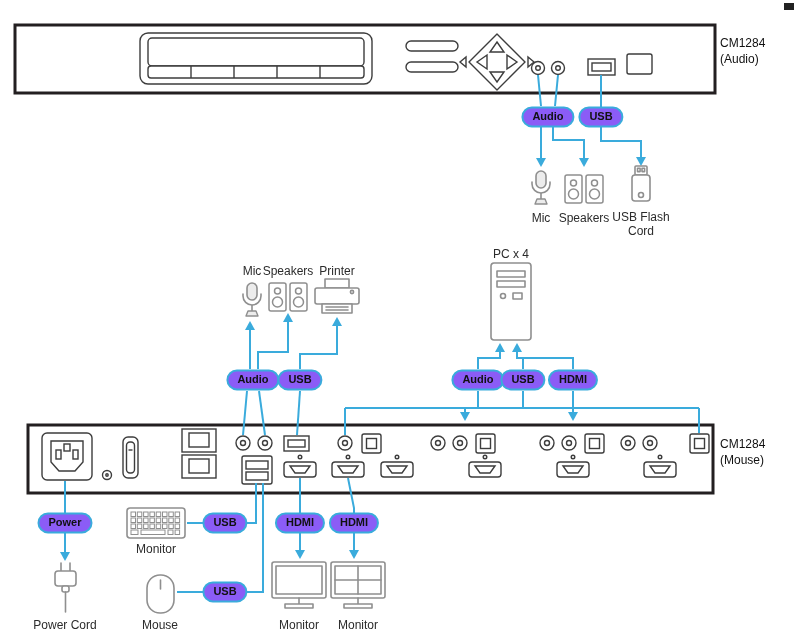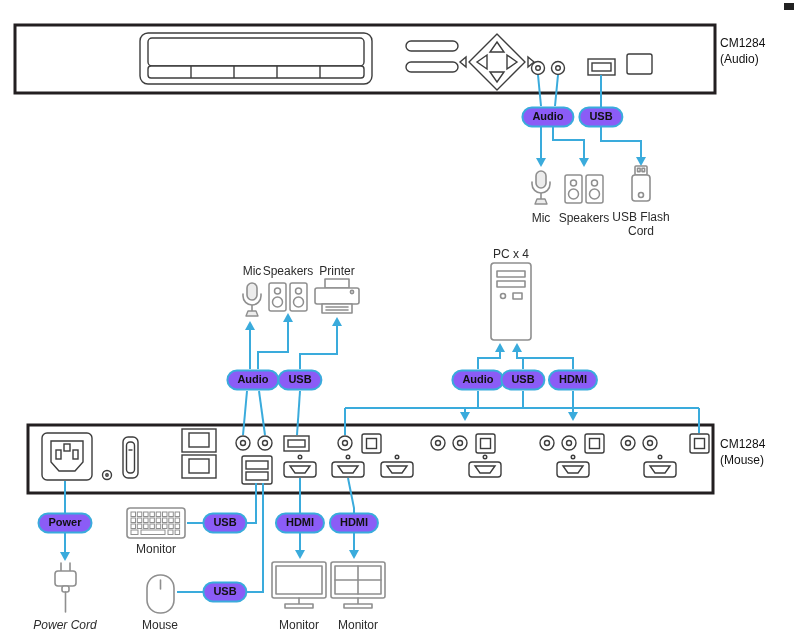--- a/index.html
+++ b/index.html
@@ -346,19 +346,19 @@
 <div class="pill" style="left:300px;top:523px;">HDMI</div>
 <div class="pill" style="left:354px;top:523px;">HDMI</div>
 
 <div class="lbl" style="left:541px;top:211px;">Mic</div>
 <div class="lbl" style="left:584px;top:211px;">Speakers</div>
 <div class="lbl" style="left:641px;top:210px;width:74px;">USB Flash Cord</div>
 <div class="lbl" style="left:252px;top:264px;">Mic</div>
 <div class="lbl" style="left:288px;top:264px;">Speakers</div>
 <div class="lbl" style="left:337px;top:264px;">Printer</div>
 <div class="lbl" style="left:511px;top:247px;">PC x 4</div>
-<div class="lbl" style="left:65px;top:618px;width:80px;font-style:italic;">Power Cord</div>
+<div class="lbl" style="left:65px;top:618px;width:80px;">Power Cord</div>
 <div class="lbl" style="left:156px;top:542px;">Monitor</div>
 <div class="lbl" style="left:160px;top:618px;text-align:right;">Mouse</div>
 <div class="lbl" style="left:299px;top:618px;">Monitor</div>
 <div class="lbl" style="left:358px;top:618px;">Monitor</div>
 
 </div>
 
 </body></html>

